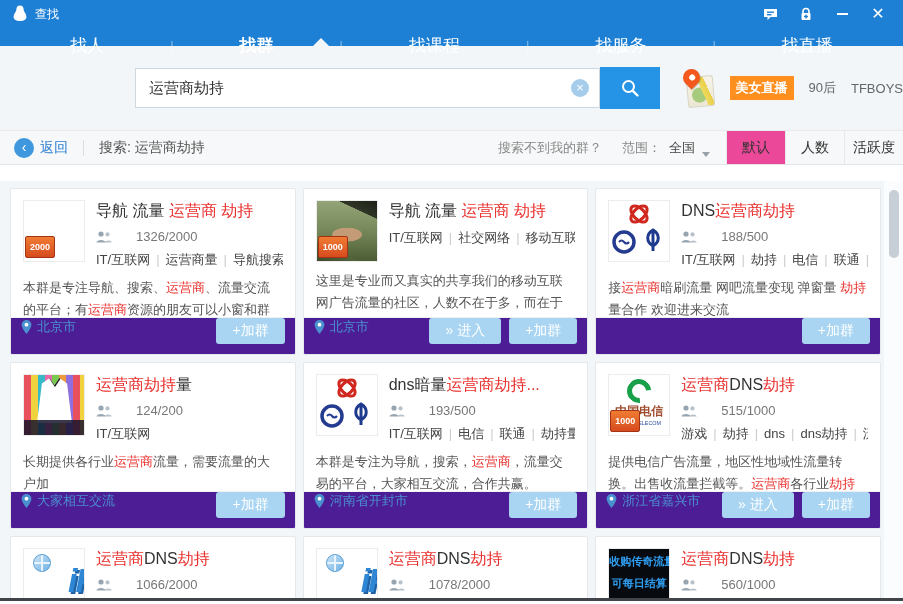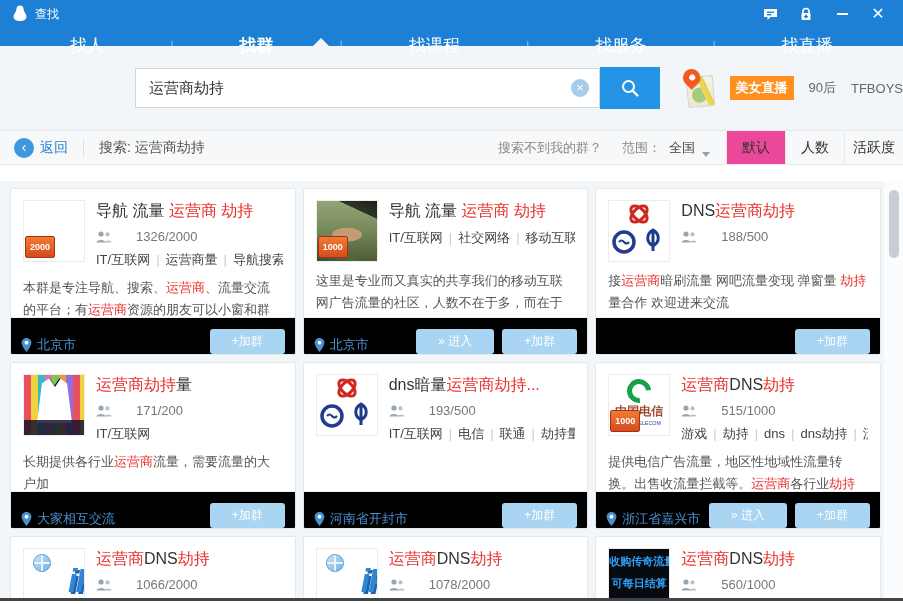--- a/index.html
+++ b/index.html
@@ -78,25 +78,25 @@
   .av-badge { position:absolute; left:1px; bottom:3px; background:linear-gradient(#ef7c32,#d74b1e);
     border:1px solid #a33313; color:#fff; font-size:9px; font-weight:bold; padding:4px 4px;
     border-radius:2px; line-height:12px; z-index:2; }
   .info { flex:1; min-width:0; }
   .title { font-size:16px; color:#333; white-space:nowrap; overflow:hidden; margin-top:1px; cursor:pointer; }
   .red { color:#e9302d; }
   .members { display:flex; align-items:center; gap:24px; color:#777; font-size:13px; margin-top:7px; }
   .tags { color:#444; font-size:13px; margin-top:7px; white-space:nowrap; overflow:hidden; }
   .tag-sep { color:#ccc; margin:0 6px; }
   .desc { padding:8px 12px 0; color:#555; font-size:13px; line-height:1.7; height:48px; overflow:hidden; }
-  .card-footer { margin-top:auto; border-top:1px solid #eef0f2; background:#000000; height:37px;
-    display:flex; align-items:flex-end; padding:0 10px; }
+  .card-footer { margin-top:auto; border-top:1px solid #eef0f2; background:#4c1d95; height:37px;
+    display:flex; align-items:flex-start; padding:0 10px; }
   .loc { display:flex; align-items:center; gap:5px; color:#4a90cf; font-size:13px; }
   .btns { margin-left:auto; display:flex; gap:8px; }
-  .btn { background:#a9d5f2; color:#fff; font-size:12px; border-radius:3px; padding:4px 22px;
+  .btn { background:#a9d5f2; color:#fff; font-size:14px; border-radius:3px; padding:4px 16px;
     border:0; cursor:pointer; font-family:inherit; }
   
   .av-hs1 { background:
     radial-gradient(ellipse 26px 12px at 50% 56%, #cfa781 0 55%, transparent 60%),
     linear-gradient(205deg, #23282e 0%, #3a4149 20%, transparent 20.5%),
     linear-gradient(25deg, #59626b 0%, #6d markere 0), 
     linear-gradient(25deg, #59626b 0%, #6d7681 22%, transparent 22.5%),
     linear-gradient(180deg,#e3ecf4 0%,#cdd7e0 45%,#98a3ae 78%,#7d8994 100%); }
   .av-hs2 { background:
     radial-gradient(ellipse 26px 12px at 50% 56%, #c39b76 0 55%, transparent 60%),
@@ -300,20 +300,21 @@
         <div class="title"><span>DNS</span><span class="red">运营商劫持</span></div>
         <div class="members">
           <svg width="16" height="12" viewBox="0 0 16 12">
             <circle cx="5" cy="3" r="2.6" fill="#97a5b1"></circle>
                 <path d="M0.5 11.5c0-3.4 9-3.4 9 0z" fill="#97a5b1"></path>
             <circle cx="11.5" cy="3.4" r="2.1" fill="#b7c1ca"></circle>
                 <path d="M8.7 11.5c0-2.8 7-2.8 7 0z" fill="#b7c1ca"></path>
           </svg>
           <span class="m-num">188/500</span>
         </div>
+        <div class="tags"><span>IT/互联网</span><span class="tag-sep">|</span><span>劫持</span><span class="tag-sep">|</span><span>电信</span><span class="tag-sep">|</span><span>联通</span><span class="tag-sep">|</span></div>
       </div>
     </div>
     <div class="desc"><span>接</span><span class="red">运营商</span><span>暗刷流量 网吧流量变现 弹窗量 </span><span class="red">劫持</span><span>量合作 欢迎进来交流</span></div>
     <div class="card-footer">
       <div class="loc" style="visibility: hidden;">
         <svg width="11" height="14" viewBox="0 0 11 14">
           <path d="M5.5 0C2.6 0 .6 2.2.6 4.8.6 8.2 5.5 14 5.5 14s4.9-5.8 4.9-9.2C10.4 2.2 8.4 0 5.5 0z" fill="#4a90cf"></path>
           <circle cx="5.5" cy="4.7" r="1.9" fill="#fff"></circle>
         </svg>
         <span class="loc-txt"></span>
@@ -332,21 +333,21 @@
           </div>
       <div class="info">
         <div class="title"><span class="red">运营商劫持</span><span>量</span></div>
         <div class="members">
           <svg width="16" height="12" viewBox="0 0 16 12">
             <circle cx="5" cy="3" r="2.6" fill="#97a5b1"></circle>
                 <path d="M0.5 11.5c0-3.4 9-3.4 9 0z" fill="#97a5b1"></path>
             <circle cx="11.5" cy="3.4" r="2.1" fill="#b7c1ca"></circle>
                 <path d="M8.7 11.5c0-2.8 7-2.8 7 0z" fill="#b7c1ca"></path>
           </svg>
-          <span class="m-num">171/200</span>
+          <span class="m-num">124/200</span>
         </div>
         <div class="tags"><span>IT/互联网</span></div>
       </div>
     </div>
     <div class="desc"><span>长期提供各行业</span><span class="red">运营商</span><span>流量，需要流量的大户加</span></div>
     <div class="card-footer">
       <div class="loc">
         <svg width="11" height="14" viewBox="0 0 11 14">
           <path d="M5.5 0C2.6 0 .6 2.2.6 4.8.6 8.2 5.5 14 5.5 14s4.9-5.8 4.9-9.2C10.4 2.2 8.4 0 5.5 0z" fill="#4a90cf"></path>
           <circle cx="5.5" cy="4.7" r="1.9" fill="#fff"></circle>
@@ -377,20 +378,21 @@
             <circle cx="5" cy="3" r="2.6" fill="#97a5b1"></circle>
                 <path d="M0.5 11.5c0-3.4 9-3.4 9 0z" fill="#97a5b1"></path>
             <circle cx="11.5" cy="3.4" r="2.1" fill="#b7c1ca"></circle>
                 <path d="M8.7 11.5c0-2.8 7-2.8 7 0z" fill="#b7c1ca"></path>
           </svg>
           <span class="m-num">193/500</span>
         </div>
         <div class="tags"><span>IT/互联网</span><span class="tag-sep">|</span><span>电信</span><span class="tag-sep">|</span><span>联通</span><span class="tag-sep">|</span><span>劫持量</span></div>
       </div>
     </div>
+    <div class="desc"><span>本群是专注为导航，搜索，</span><span class="red">运营商</span><span>，流量交易的平台，大家相互交流，合作共赢。</span></div>
     <div class="card-footer">
       <div class="loc">
         <svg width="11" height="14" viewBox="0 0 11 14">
           <path d="M5.5 0C2.6 0 .6 2.2.6 4.8.6 8.2 5.5 14 5.5 14s4.9-5.8 4.9-9.2C10.4 2.2 8.4 0 5.5 0z" fill="#4a90cf"></path>
           <circle cx="5.5" cy="4.7" r="1.9" fill="#fff"></circle>
         </svg>
         <span class="loc-txt">河南省开封市</span>
       </div>
       <div class="btns">
             <button class="btn">+加群</button>

